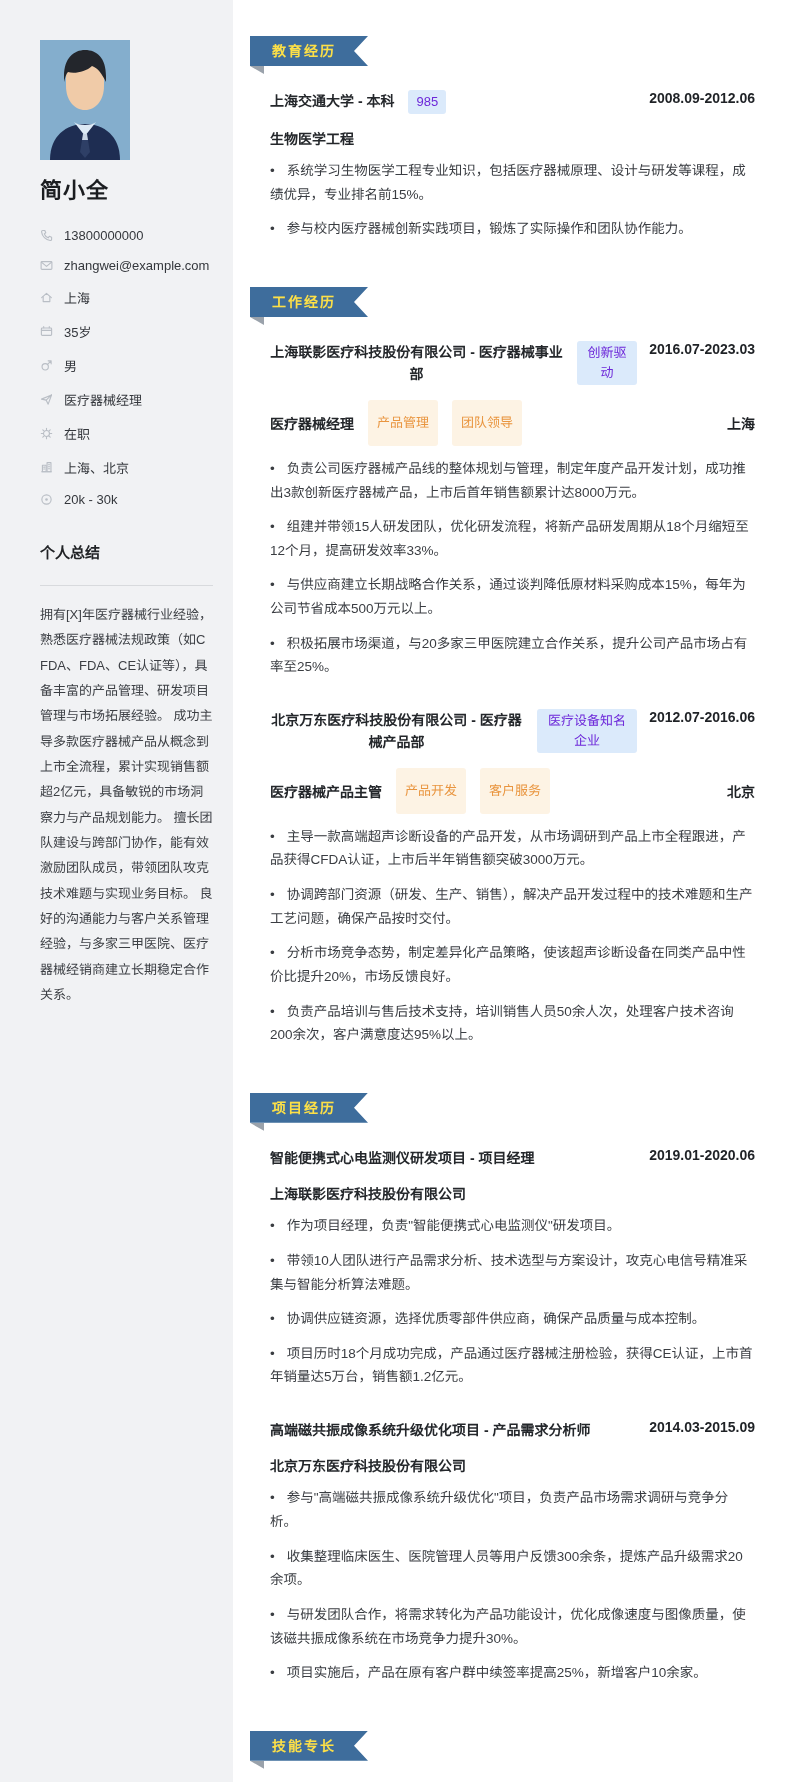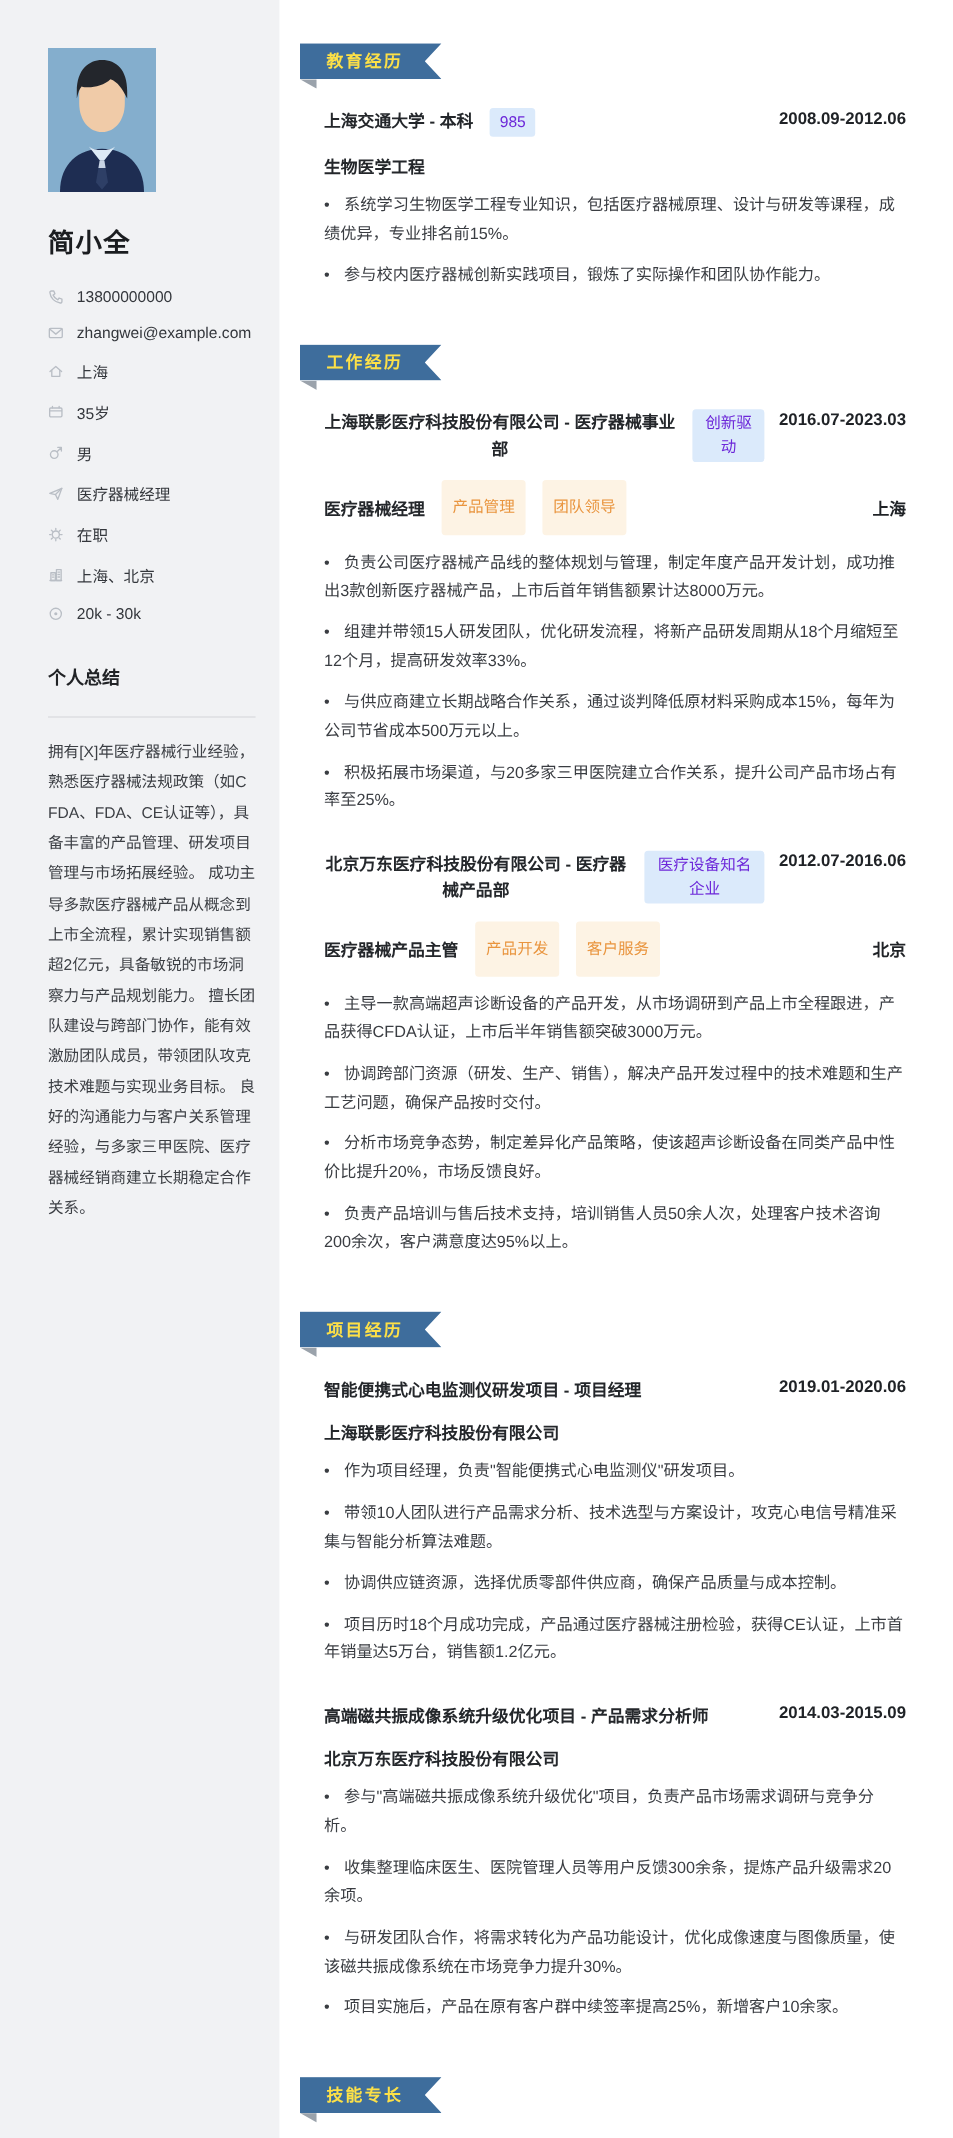--- a/index.html
+++ b/index.html
@@ -4,21 +4,21 @@
 <style>
   * { margin:0; padding:0; box-sizing:border-box; }
   html,body { background:#ffffff; }
   body { width:794px; font-family:"Liberation Sans","DejaVu Sans",sans-serif; color:#3b3e43; }
   .page { display:flex; width:794px; min-height:1782px; }
 
   
   .sidebar { width:233px; background:#f1f2f4; padding:40px 20px 40px 40px; flex-shrink:0; }
   .photo { width:90px; height:120px; overflow:hidden; }
   .photo svg { display:block; }
-  .name { font-size:22px; font-weight:700; color:#1b1d20; margin-top:24px; letter-spacing:1px; }
+  .name { font-size:22px; font-weight:700; color:#1b1d20; margin-top:12px; letter-spacing:1px; }
   .contacts { list-style:none; margin-top:24px; }
   .contact { display:flex; align-items:center; margin-bottom:15px; font-size:13px; color:#34373c; }
   .cicon { width:13px; height:13px; margin-right:11px; flex-shrink:0; display:inline-flex; }
   .cicon svg { width:13px; height:13px; stroke:#b9bec5; fill:none; stroke-width:1.2; stroke-linecap:round; stroke-linejoin:round; }
   .summary-title { margin-top:34px; font-size:15px; font-weight:700; color:#212326; padding-bottom:23px; border-bottom:1px solid #d8dadd; }
   .summary { margin-top:16px; font-size:13px; line-height:1.95; color:#3c3f44; word-break:break-all; }
 
   
   .main { flex:1; background:#ffffff; padding:36px 39px 40px 37px; }
 

